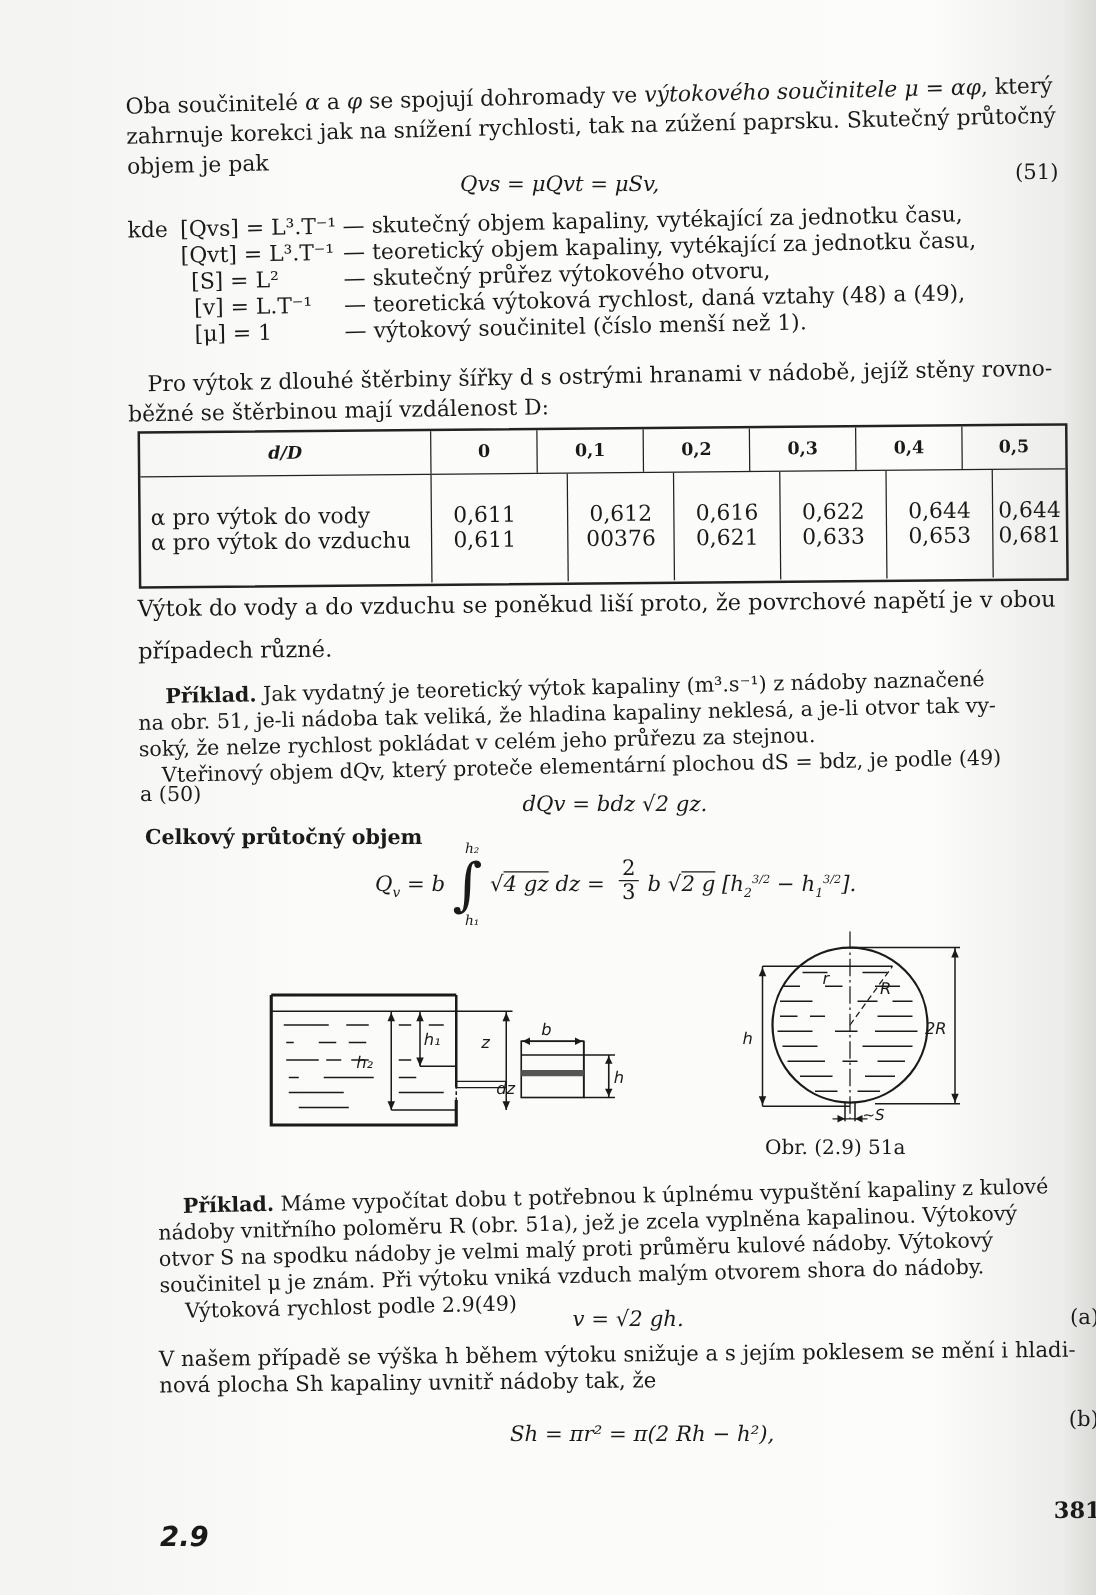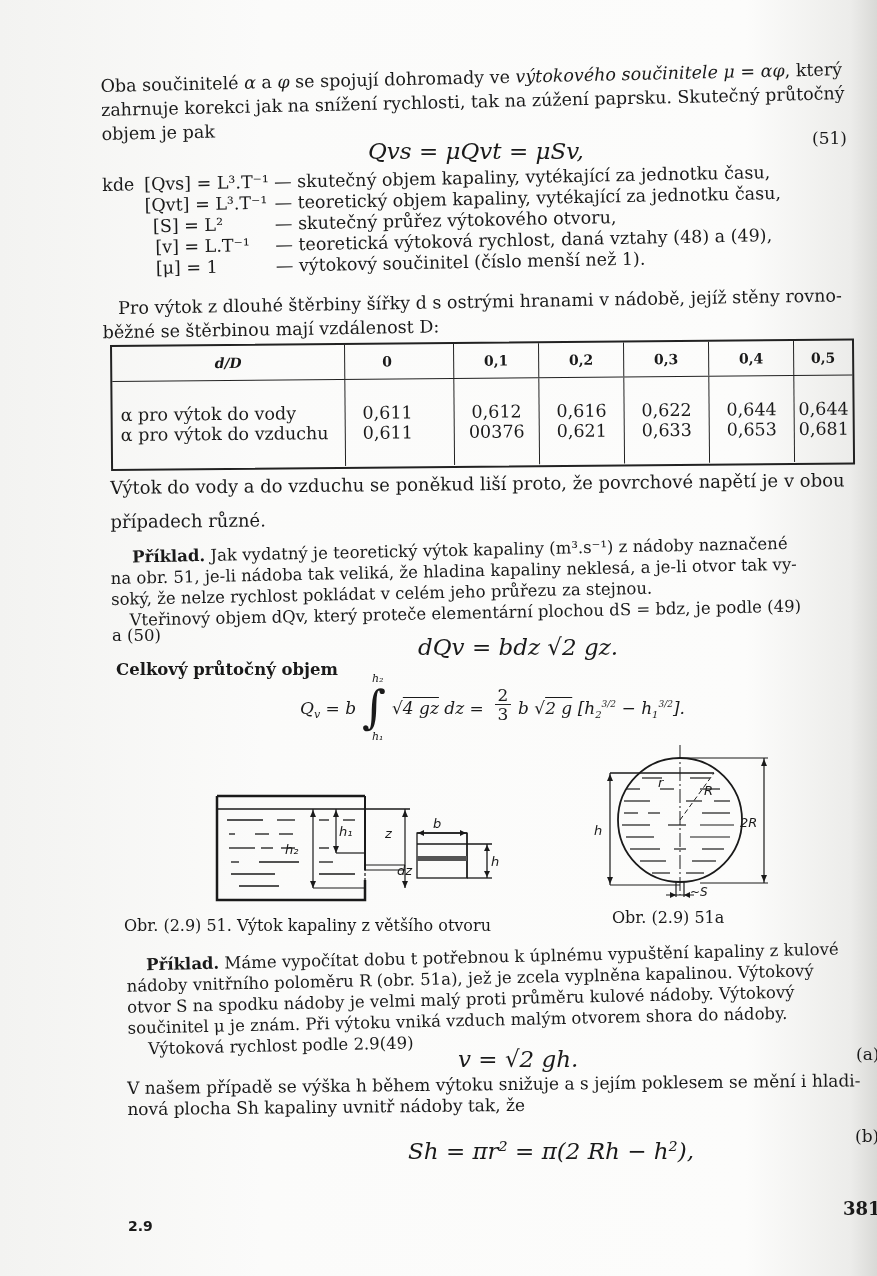--- a/index.html
+++ b/index.html
@@ -8,30 +8,30 @@
     background: linear-gradient(90deg, #f3f3f1 0%, #fbfbfa 30%, #fcfcfb 85%, #ececea 97%, #d9d9d6 100%);
     font-family: "DejaVu Serif", "Liberation Serif", serif;
     color: #1a1a1a;
     position: relative;
   }
   .abs { position: absolute; }
   .line { position: absolute; left: 0; white-space: nowrap; font-size: 17.5px; line-height: 20px; }
   .page { position: absolute; left: 0; top: 0; width: 877px; height: 1276px; }
   .it { font-style: italic; }
   .b { font-weight: bold; }
-  .eq { position: absolute; white-space: nowrap; font-size: 23px; font-style: italic; }
+  .eq { position: absolute; white-space: nowrap; font-size: 17px; font-style: italic; }
   .eqno { position: absolute; white-space: nowrap; font-size: 17px; text-align: center; }
   .tbox { position: absolute; left: 110px; top: 345px; width: 740px; height: 122px; border: 2px solid #222; transform: rotate(-0.5deg); transform-origin: left top; }
   .thead { height: 34px; border-bottom: 1.5px solid #222; display: flex; }
   .tbody { height: 86px; display: flex; }
   .tc { border-left: 1.5px solid #222; display: flex; align-items: center; justify-content: center; font-size: 14px; font-weight: bold; }
   .tc:first-child { border-left: none; }
   .tcb { border-left: 1.5px solid #222; display: flex; flex-direction: column; align-items: center; justify-content: center; font-size: 17.5px; line-height: 20px; }
   .tcb:first-child { border-left: none; align-items: flex-start; padding-left: 8px; }
-  .footer-num { position: absolute; font-family: "DejaVu Sans", "Liberation Sans", sans-serif; font-weight: bold; font-size: 14px; }
+  .footer-num { position: absolute; font-family: "DejaVu Sans", "Liberation Sans", sans-serif; font-weight: bold; font-size: 22px; font-style: italic; }
   .pgnum { position: absolute; font-weight: bold; font-size: 18px; }
   .caption { position: absolute; font-size: 16px; white-space: nowrap; }
 </style>
 </head>
 <body>
 
 <div class="page">
 
   <div class="abs" style="left:100px; top:62px; width:750px; height:120px; transform: rotate(-1.3deg); transform-origin: left top;">
     <div class="line" style="top:14px;">
@@ -63,21 +63,21 @@
 
   <div class="abs" style="left:118px; top:298px; width:740px; height:50px; transform: rotate(-1deg); transform-origin: left top;">
     <div class="line" style="top:0;">Pro výtok z dlouhé štěrbiny šířky d s ostrými hranami v nádobě, jejíž stěny rovno-</div>
     <div class="line" style="top:24px; left:-16px;">běžné se štěrbinou mají vzdálenost D:</div>
   </div>
 
   <div class="tbox">
     <div class="thead">
       <div class="tc it" style="width:232px; font-weight:bold;">d/D</div>
       <div class="tc" style="width:84px;">0</div>
-      <div class="tc" style="width:84px;margin-left:24px;">0,1</div>
+      <div class="tc" style="width:84px;">0,1</div>
       <div class="tc" style="width:84px;">0,2</div>
       <div class="tc" style="width:84px;">0,3</div>
       <div class="tc" style="width:84px;">0,4</div>
       <div class="tc" style="flex:1;">0,5</div>
     </div>
     <div class="tbody">
       <div class="tcb" style="width:224px;">
         <span>α pro výtok do vody</span>
         <span>α pro výtok do vzduchu</span>
       </div>
@@ -190,21 +190,20 @@
       <line x1="202" y1="43" x2="252" y2="43"></line>
     </g>
     <rect x="202" y="66" width="50" height="5" fill="#555"></rect>
     <polygon points="272,55 269,61 275,61" fill="#1a1a1a"></polygon>
       <polygon points="272,87 269,81 275,81" fill="#1a1a1a"></polygon>
     <polygon points="203,43 209,40 209,46" fill="#1a1a1a"></polygon>
       <polygon points="251,43 245,40 245,46" fill="#1a1a1a"></polygon>
     <text x="218" y="38" font-family="DejaVu Sans, sans-serif" font-size="13" font-style="italic" fill="#1a1a1a">b</text>
     <text x="276" y="76" font-family="DejaVu Sans, sans-serif" font-size="13" font-style="italic" fill="#1a1a1a">h</text>
   </svg>
-  <div class="caption" style="left:124px; top:916px;">Obr. (2.9) 51. Výtok kapaliny z většího otvoru</div>
 
   <svg class="abs" style="left:590px; top:745px;" width="190" height="155" viewBox="0 0 190 155">
     <g stroke="#1a1a1a" fill="none">
       <circle cx="90" cy="75" r="62" stroke-width="1.8"></circle>
       <line x1="90" y1="0" x2="90" y2="150" stroke-width="1" stroke-dasharray="14,3,2,3"></line>
       <line x1="20" y1="28" x2="124" y2="28" stroke-width="1.3"></line>
       <line x1="20" y1="28" x2="20" y2="140" stroke-width="1.2"></line>
       <line x1="20" y1="140" x2="90" y2="140" stroke-width="1.2"></line>
       <line x1="90" y1="13" x2="178" y2="13" stroke-width="1.2"></line>
       <line x1="174" y1="13" x2="174" y2="138" stroke-width="1.2"></line>

